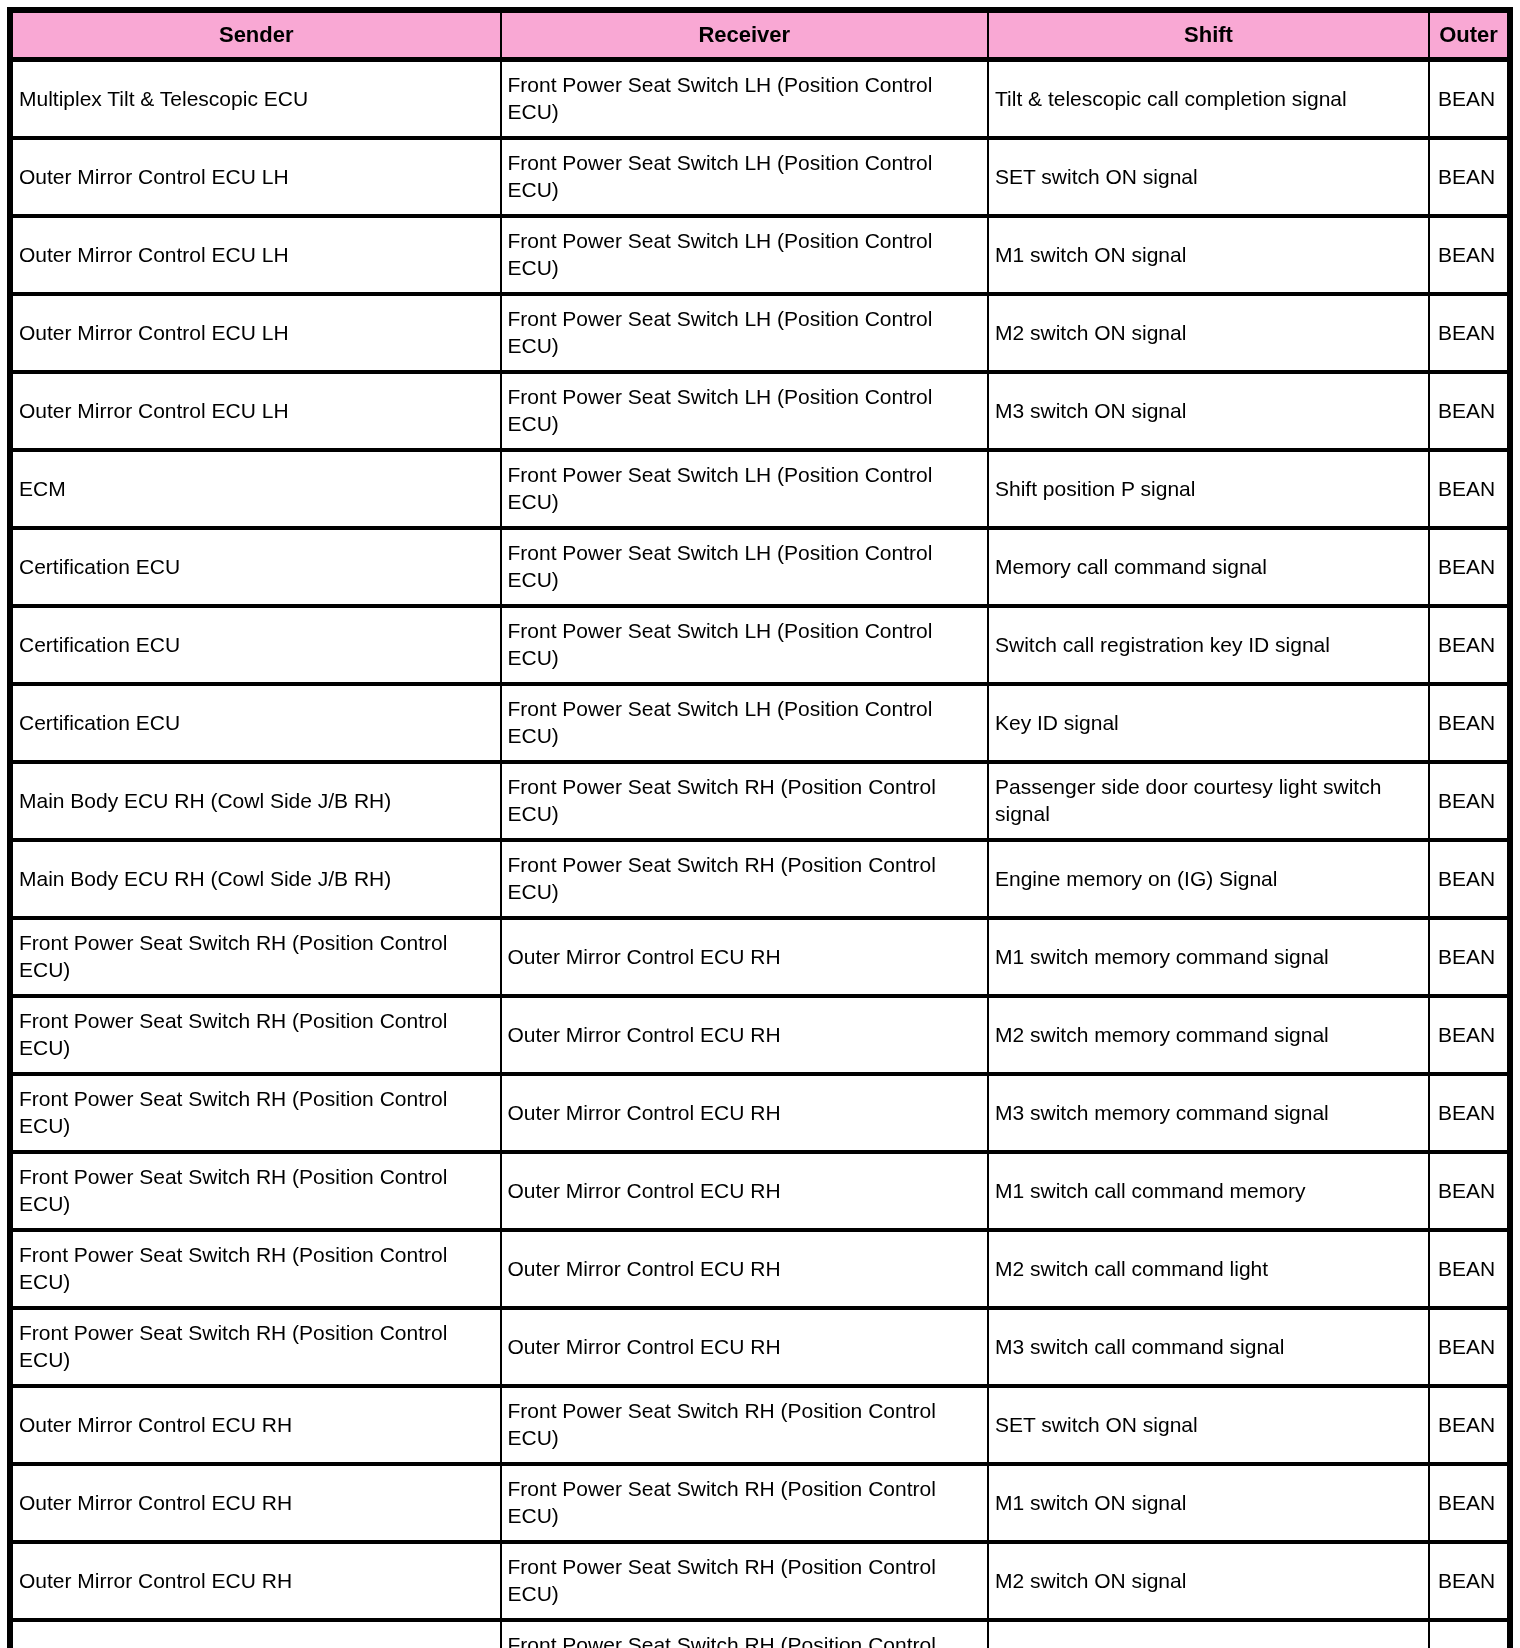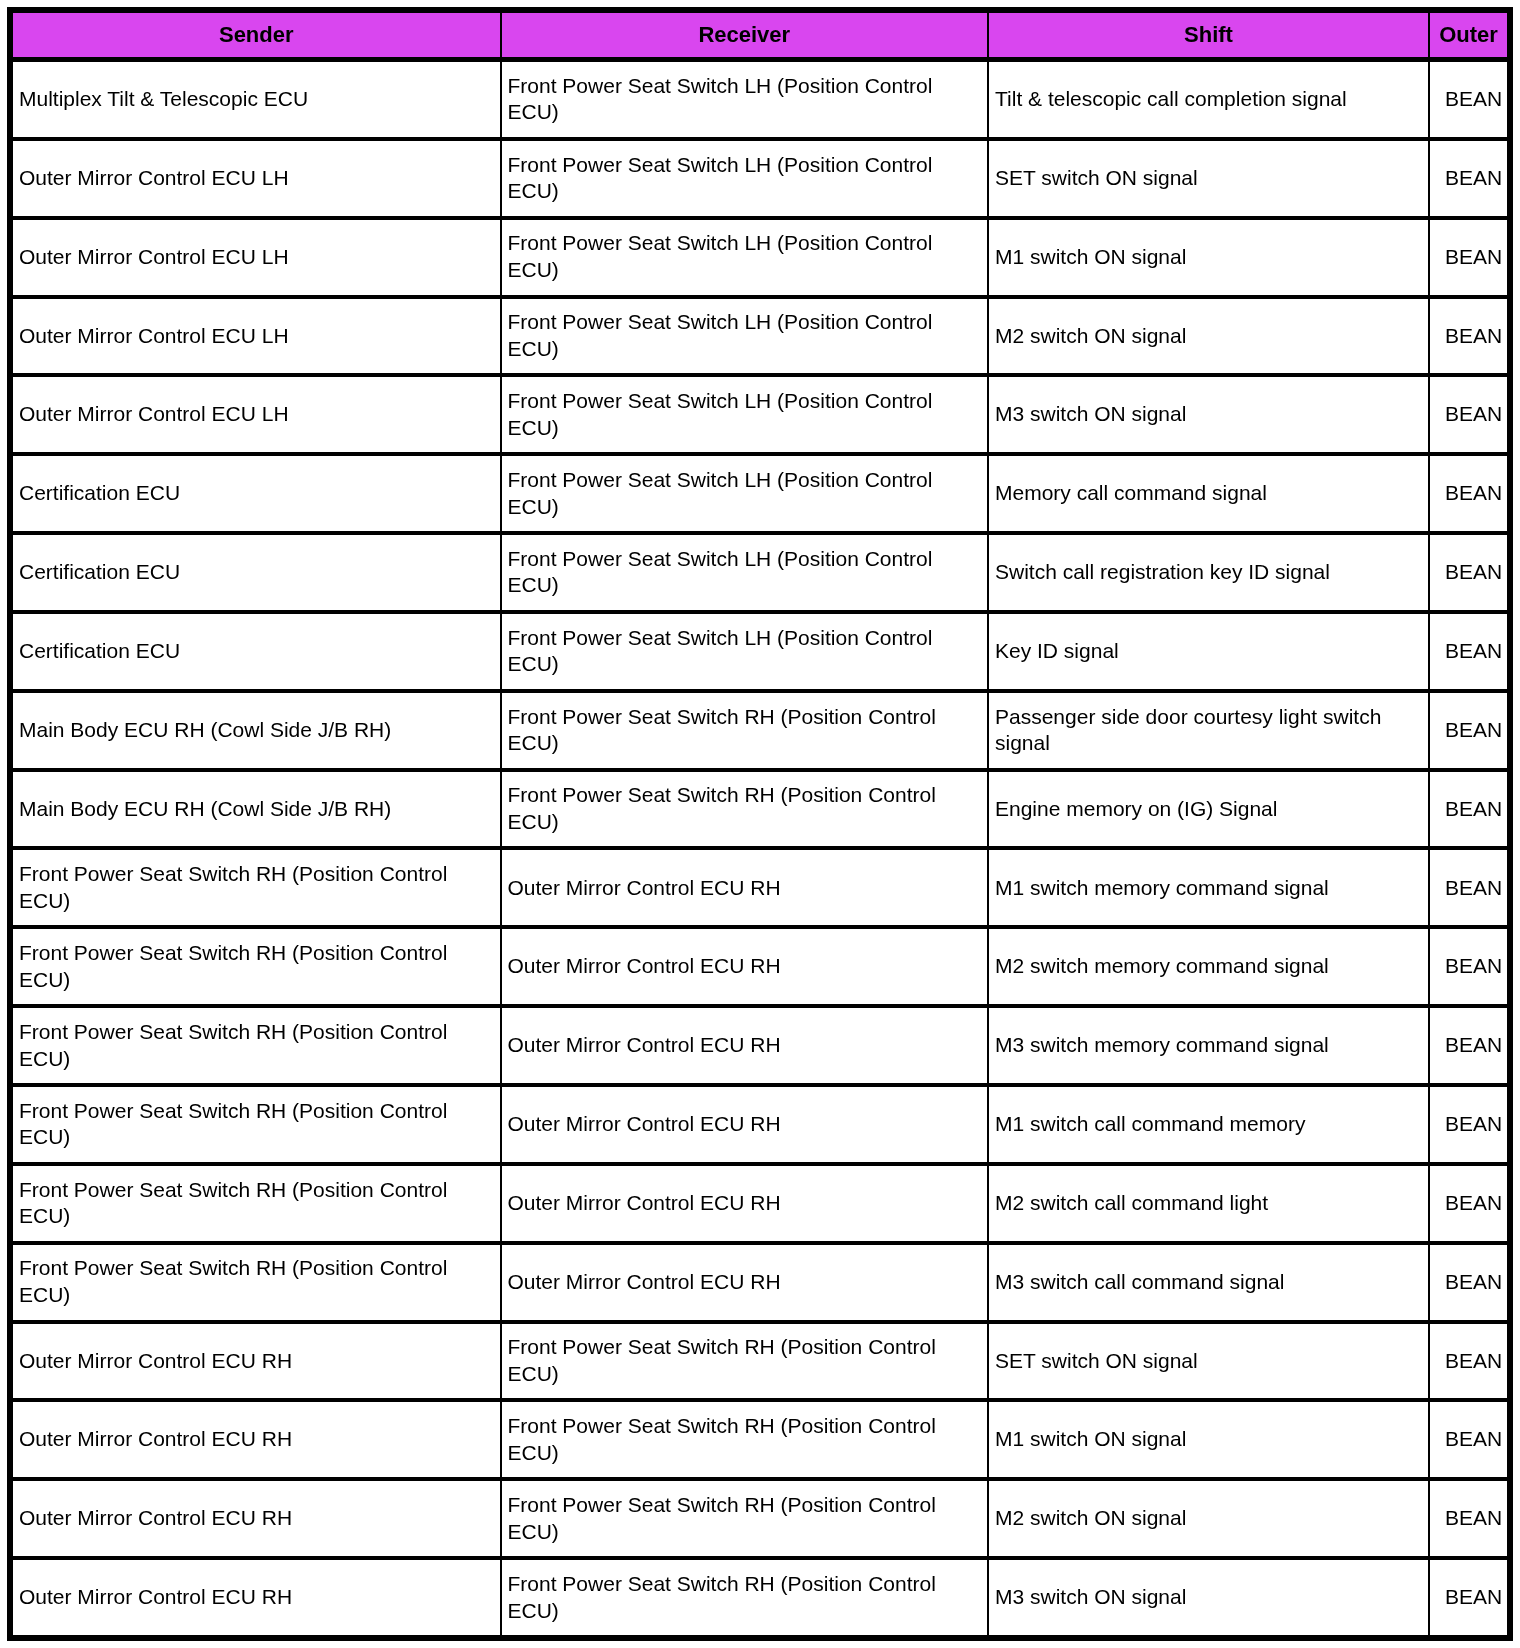--- a/index.html
+++ b/index.html
@@ -28,36 +28,36 @@
   col.col-line     { width: 5.4%;  }
   th {
     border: 2px solid #000000;
     border-bottom: 5px solid #000000;
     font-size: 22px;
     font-weight: bold;
     text-align: center;
     vertical-align: middle;
     height: 40px;
     padding: 2px 6px;
-    background: #d946ef;
+    background: #f9a8d4;
   }
   td {
     border: 2px solid #000000;
     border-top: 4px solid #000000;
     font-size: 21px;
     line-height: 1.27;
     text-align: left;
     vertical-align: middle;
     padding: 4px 4px 4px 6px;
     height: 66px;
     background: #ffffff;
     word-wrap: break-word;
   }
   td.line-cell {
-    padding-left: 15px;
+    padding-left: 8px;
     padding-right: 2px;
   }
 </style>
 </head>
 <body>
 
 <table class="signal-table">
   <colgroup>
     <col class="col-sender">
     <col class="col-receiver">
@@ -97,20 +97,26 @@
         <td>M2 switch ON signal</td>
         <td class="line-cell">BEAN</td>
       </tr>
       <tr>
         <td>Outer Mirror Control ECU LH</td>
         <td>Front Power Seat Switch LH (Position Control ECU)</td>
         <td>M3 switch ON signal</td>
         <td class="line-cell">BEAN</td>
       </tr>
       <tr>
+        <td>ECM</td>
+        <td>Front Power Seat Switch LH (Position Control ECU)</td>
+        <td>Shift position P signal</td>
+        <td class="line-cell">BEAN</td>
+      </tr>
+      <tr>
         <td>Certification ECU</td>
         <td>Front Power Seat Switch LH (Position Control ECU)</td>
         <td>Memory call command signal</td>
         <td class="line-cell">BEAN</td>
       </tr>
       <tr>
         <td>Certification ECU</td>
         <td>Front Power Seat Switch LH (Position Control ECU)</td>
         <td>Switch call registration key ID signal</td>
         <td class="line-cell">BEAN</td>

